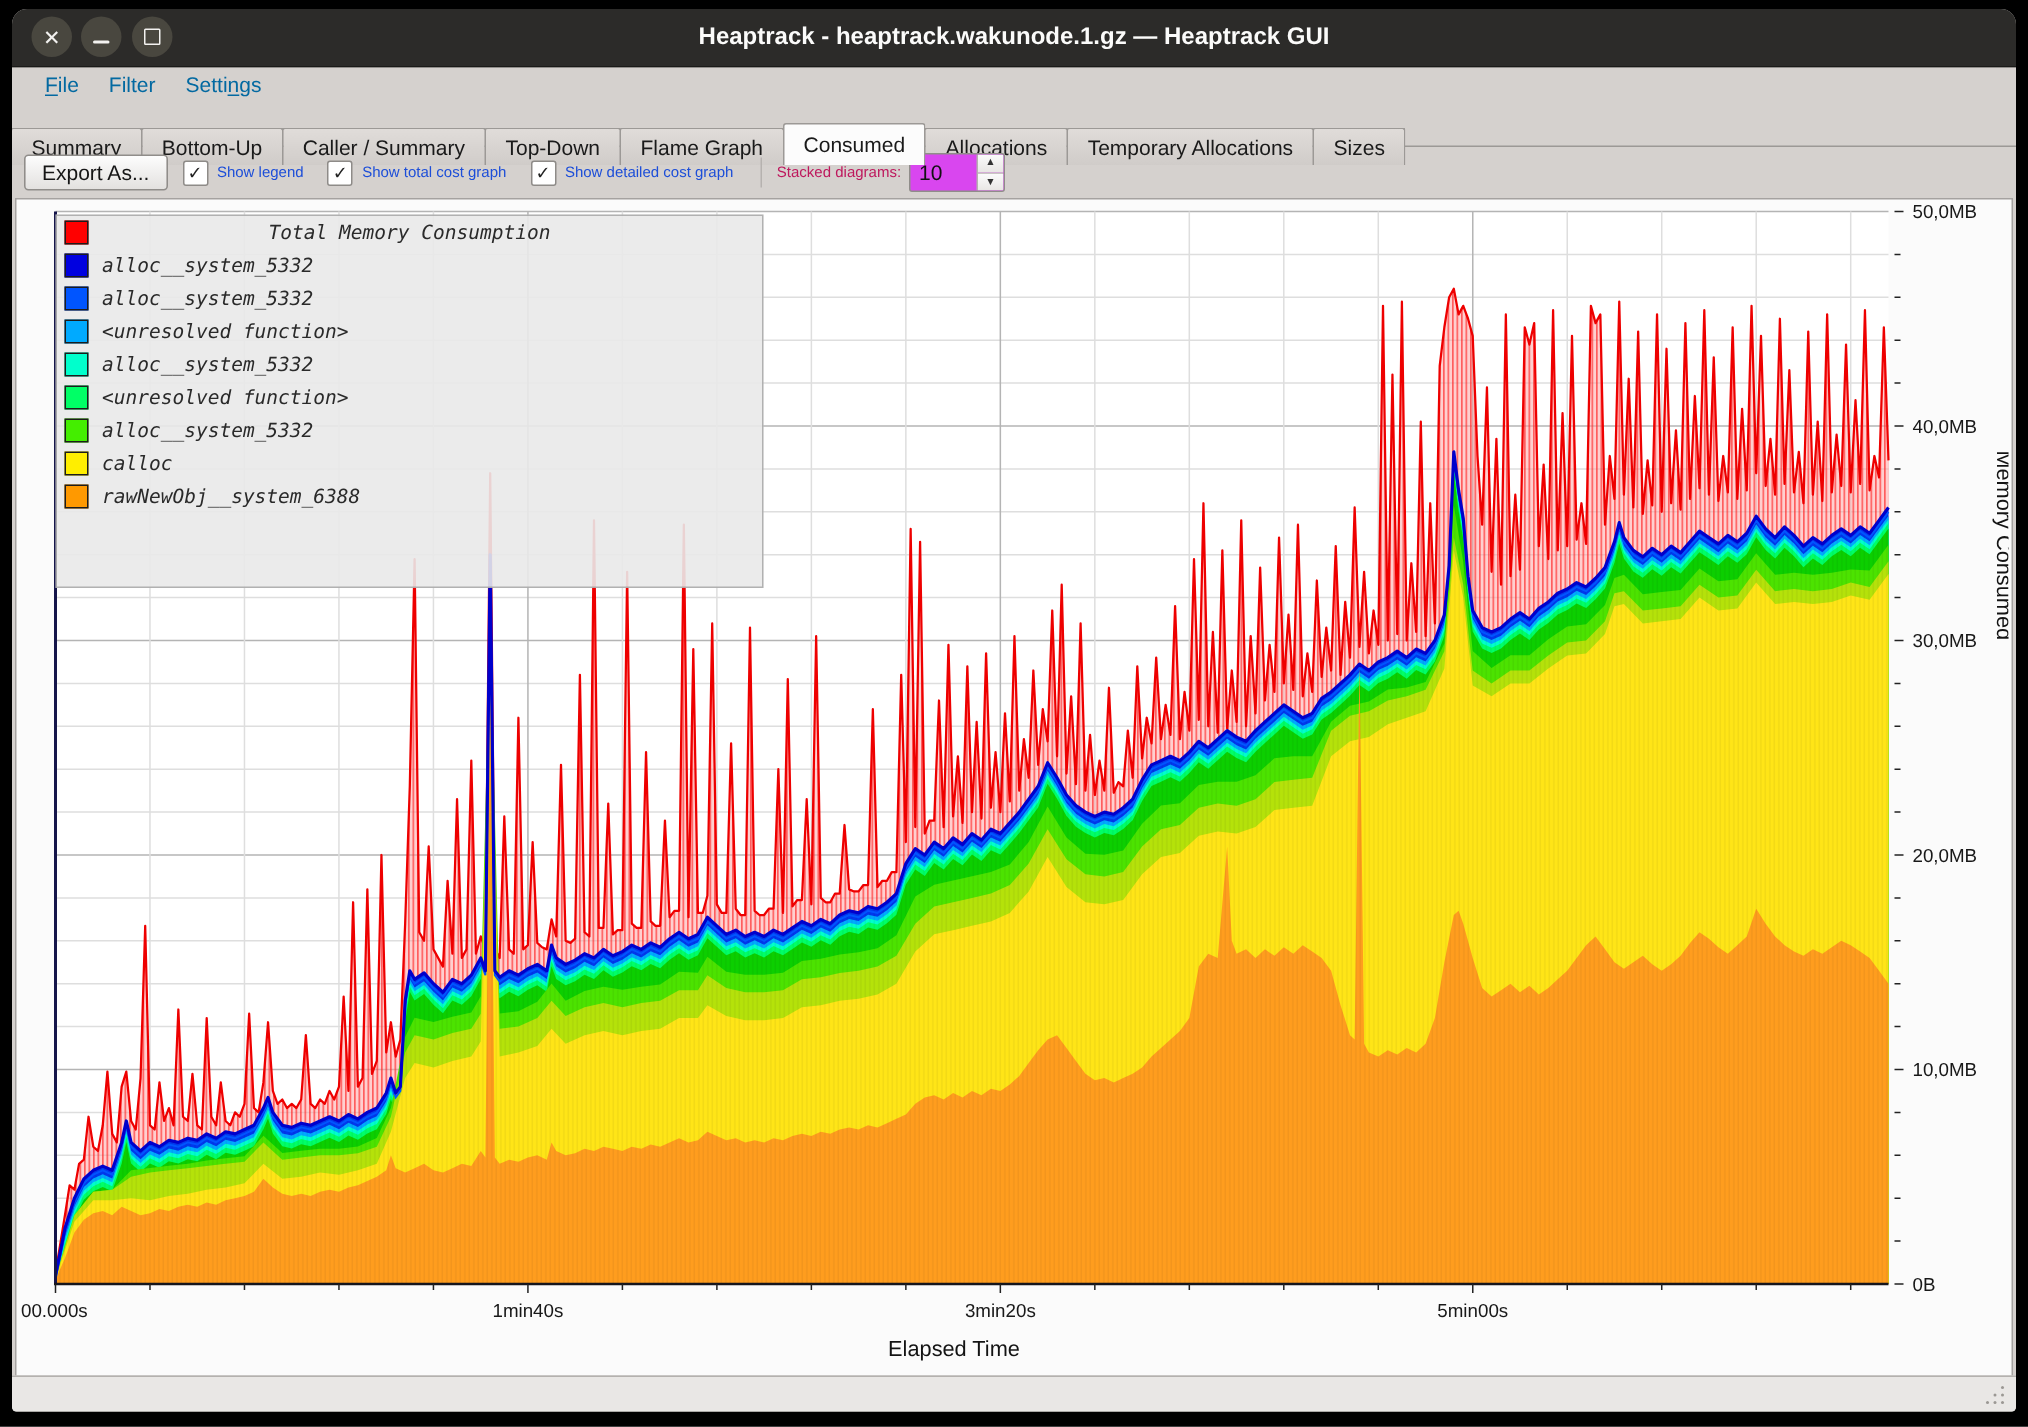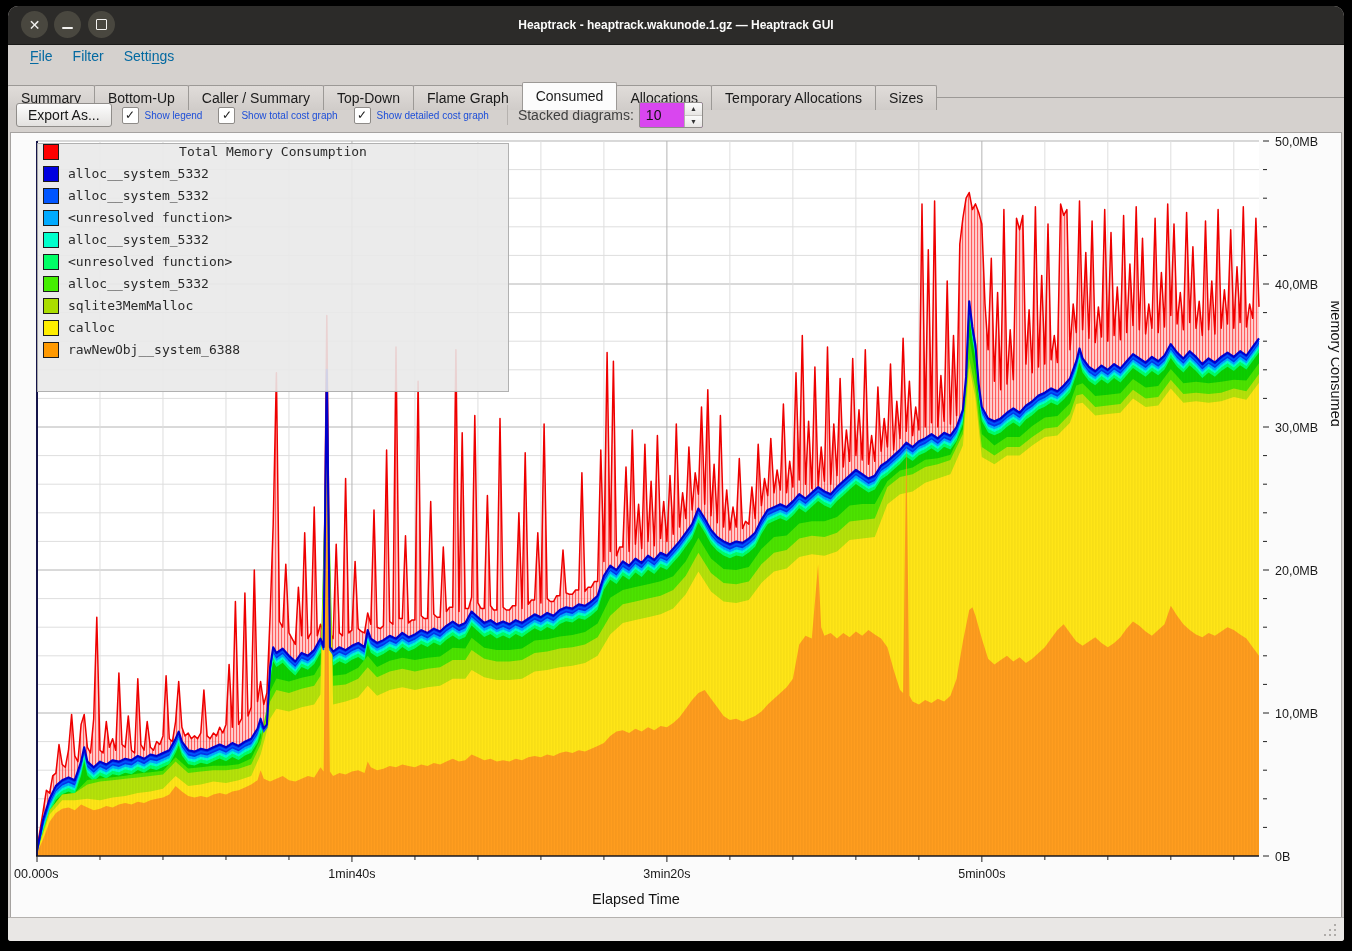--- a/index.html
+++ b/index.html
@@ -11,21 +11,21 @@
   #titlebar{position:absolute;left:0;top:0;width:100%;height:38px;background:#2c2b29;
     border-bottom:1px solid #1a1a18;}
   .winbtn{position:absolute;top:5px;width:27px;height:27px;border-radius:50%;background:#49473f;
     color:#f3f2f0;display:flex;align-items:center;justify-content:center;cursor:default;}
   #btn-close{left:13px;font-size:14px;}
   #btn-min{left:46px;}
   #btn-max{left:80px;}
   #btn-min .bar{width:11px;height:2px;background:#f3f2f0;border-radius:1px;margin-top:7px;}
   #btn-max .sq{width:9px;height:9px;border:1.5px solid #f3f2f0;border-radius:1px;}
   #title-text{position:absolute;left:0;right:0;top:0;height:38px;line-height:38px;text-align:center;
-    color:#fbfbfa;font-weight:bold;font-size:12px;}
+    color:#fbfbfa;font-weight:bold;font-size:16px;}
   
   #menubar{position:absolute;left:0;top:39px;width:100%;height:24px;background:#d5d1ce;
     display:flex;align-items:center;padding-left:12px;box-sizing:border-box;}
   .menu-item{padding:0 10px;font-size:14px;color:#0369a1;height:24px;line-height:23px;}
   .menu-item u{text-decoration:underline;text-underline-offset:2px;}
   
   #tabbar{position:absolute;left:0;top:63px;width:100%;height:29px;}
   #tabbar .baseline{position:absolute;left:0;right:0;bottom:0;height:1px;background:#9c9996;}
   .tab{position:relative;float:left;margin-left:-1px;height:24px;margin-top:16px;padding:0 13px;
     line-height:24px;font-size:14px;color:#1a1a1a;background:linear-gradient(#e0dcd9,#d0ccc9);
@@ -36,33 +36,33 @@
   #toolbar{position:absolute;left:0;top:92px;width:100%;height:34px;display:flex;align-items:center;
     padding-left:8px;box-sizing:border-box;}
   #export-btn{background:linear-gradient(#fdfdfd,#e3e1df);border:1px solid #908d8a;border-radius:3px;
     font-size:14px;color:#161616;padding:3px 11px;margin-right:10px;font-family:inherit;}
   .cb-group{display:flex;align-items:center;margin-right:16px;}
   .cb-box{width:15px;height:15px;background:#fff;border:1px solid #8e8b88;border-radius:2px;
     margin-right:6px;display:flex;align-items:center;justify-content:center;
     font-size:12px;color:#222;line-height:15px;}
   .cb-label{font-size:10px;color:#1d4ed8;}
   .tb-sep{width:1px;height:20px;background:#b6b2af;margin:0 10px 0 2px;}
-  #spin-label{font-size:14px;color:#404040;margin-right:5px;}
+  #spin-label{font-size:10px;color:#be185d;margin-right:5px;}
   #spinbox{display:flex;height:24px;border:1px solid #908d8a;border-radius:2px;background:#d946ef;overflow:hidden;}
   #spin-value{width:32px;text-align:left;padding:0 6px;font-size:14px;color:#111;line-height:24px;}
   #spin-arrows{width:17px;border-left:1px solid #b5b2af;display:flex;flex-direction:column;}
   .spin-btn{flex:1;display:flex;align-items:center;justify-content:center;background:linear-gradient(#fbfbfb,#e8e6e4);font-size:7px;color:#333;}
   .spin-btn.up{border-bottom:1px solid #c9c6c3;}
   
   #chart-panel{position:absolute;left:2px;top:126px;width:1330px;height:784px;background:#fbfbfb;
     border:1px solid #a5a2a0;}
   #legend{position:absolute;left:26px;top:10px;width:470px;height:247px;
     background:rgba(233,233,233,0.90);border:1px solid rgba(130,130,130,0.55);
     font-family:"DejaVu Sans Mono","Liberation Mono",monospace;font-size:13px;color:#2a2a2a;z-index:5;}
-  .lg-row{position:relative;height:22px;display:flex;align-items:flex-start;}
+  .lg-row{position:relative;height:22px;display:flex;align-items:center;font-style:italic;}
   .lg-swatch{width:16px;height:16px;border:1px solid #1c1c1c;box-sizing:border-box;margin-left:5px;margin-right:9px;flex:none;}
   .lg-title-row .lg-text{position:absolute;left:0;right:0;text-align:center;}
   
   #bottomstrip{position:absolute;left:0;top:911px;width:100%;height:24px;background:#e9e7e5;
     border-top:1px solid #b4b1ae;}
   #resize-grip{position:absolute;right:6px;bottom:4px;width:14px;height:14px;}
   #resize-grip i{position:absolute;width:2px;height:2px;background:#9b9894;border-radius:50%;}
   svg text{font-family:"Liberation Sans",sans-serif;}
 </style>
 </head>
@@ -154,24 +154,20 @@
           <span class="lg-swatch" style="background: rgb(0, 255, 204);"></span>
           <span class="lg-text">alloc__system_5332</span>
         </div>
         <div class="lg-row">
           <span class="lg-swatch" style="background: rgb(0, 255, 102);"></span>
           <span class="lg-text">&lt;unresolved function&gt;</span>
         </div>
         <div class="lg-row">
           <span class="lg-swatch" style="background: rgb(68, 238, 0);"></span>
           <span class="lg-text">alloc__system_5332</span>
-        </div>
-        <div class="lg-row">
-          <span class="lg-swatch" style="background: rgb(170, 221, 0);"></span>
-          <span class="lg-text">sqlite3MemMalloc</span>
         </div>
         <div class="lg-row">
           <span class="lg-swatch" style="background: rgb(255, 238, 0);"></span>
           <span class="lg-text">calloc</span>
         </div>
         <div class="lg-row">
           <span class="lg-swatch" style="background: rgb(255, 153, 0);"></span>
           <span class="lg-text">rawNewObj__system_6388</span>
         </div>
       </div>

